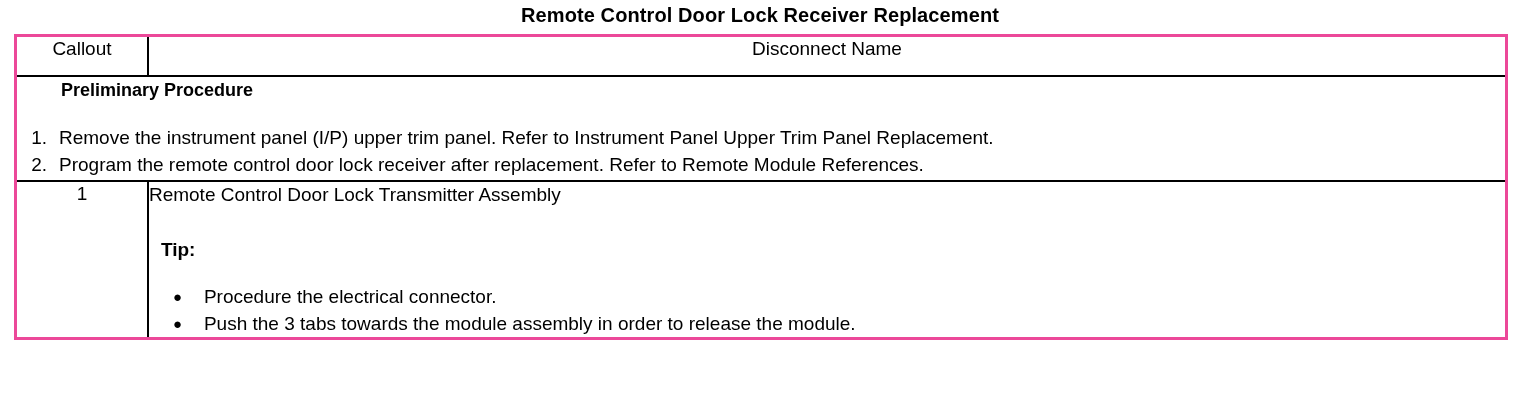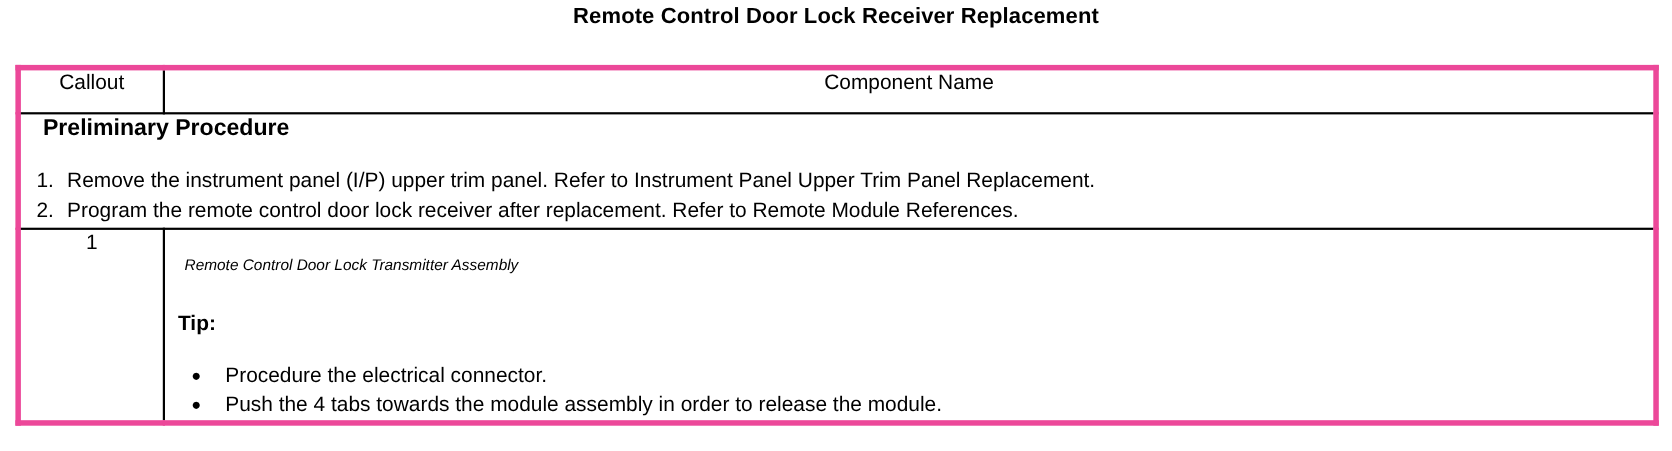--- a/index.html
+++ b/index.html
@@ -34,25 +34,25 @@
     font-weight: bold;
     letter-spacing: 0.1px;
     line-height: 26px;
     white-space: nowrap;
   }
 
   
   .proc-table {
     position: absolute;
     left: 14px;
-    top: 59px;
+    top: 34px;
     width: 1494px;
     border-collapse: collapse;
     table-layout: fixed;
-    border: 5px solid #ec4899;
+    border: 3px solid #ec4899;
   }
   .proc-table td, .proc-table th {
     border: 2px solid #000;
     padding: 0;
     vertical-align: top;
     font-weight: normal;
   }
 
   col.col-callout { width: 132px; }
   col.col-name    { width: 1354px; }
@@ -65,24 +65,24 @@
     font-size: 19px;
     font-weight: bold;
     line-height: 24px;
   }
 
   
   .prelim-cell {
     padding: 8px 10px 10px 10px;
   }
   .prelim-heading {
-    font-size: 21px;
+    font-size: 18px;
     font-weight: bold;
     line-height: 24px;
-    margin: 1px 0 0 20px;
+    margin: 1px 0 0 44px;
   }
   .prelim-list {
     margin: 22px 0 2px 0;
     padding: 0;
     list-style: none;
   }
   .prelim-list li {
     font-size: 19px;
     line-height: 27px;
     white-space: nowrap;
@@ -102,25 +102,24 @@
   .callout-cell {
     text-align: center;
     vertical-align: middle;
     font-size: 19px;
     line-height: 24px;
   }
   .component-cell {
     padding: 8px 10px 6px 8px;
   }
   .comp-name {
-    font-size: 14px;
+    font-size: 19px;
     line-height: 26px;
     white-space: nowrap;
-    margin: 18px;
-    font-style: italic;
+    margin: 0;
   }
   .tip-label {
     font-size: 19px;
     font-weight: bold;
     line-height: 24px;
     margin: 30px 0 0 12px;
   }
   .tip-list {
     margin: 21px 0 0 0;
     padding: 0;
@@ -149,21 +148,21 @@
   <div class="doc-title">Remote Control Door Lock Receiver Replacement</div>
 
   <table class="proc-table">
     <colgroup>
       <col class="col-callout">
       <col class="col-name">
     </colgroup>
     <tbody>
       <tr>
         <th class="hdr-cell">Callout</th>
-        <th class="hdr-cell">Component Name</th>
+        <th class="hdr-cell">Disconnect Name</th>
       </tr>
 
       <tr>
         <td class="prelim-cell" colspan="2">
           <div class="prelim-heading">Preliminary Procedure</div>
           <ol class="prelim-list">
             <li>
               <span class="num">1.</span>
               <span>Remove the instrument panel (I/P) upper trim panel. Refer to Instrument Panel Upper Trim Panel Replacement.</span>
             </li>
@@ -180,21 +179,21 @@
         <td class="component-cell">
           <p class="comp-name">Remote Control Door Lock Transmitter Assembly</p>
           <div class="tip-label">Tip:</div>
           <ul class="tip-list">
             <li>
               <span class="bullet">●</span>
               <span>Procedure the electrical connector.</span>
             </li>
             <li>
               <span class="bullet">●</span>
-              <span>Push the 4 tabs towards the module assembly in order to release the module.</span>
+              <span>Push the 3 tabs towards the module assembly in order to release the module.</span>
             </li>
           </ul>
         </td>
       </tr>
     </tbody>
   </table>
 
 </div>
 
 </body></html>

